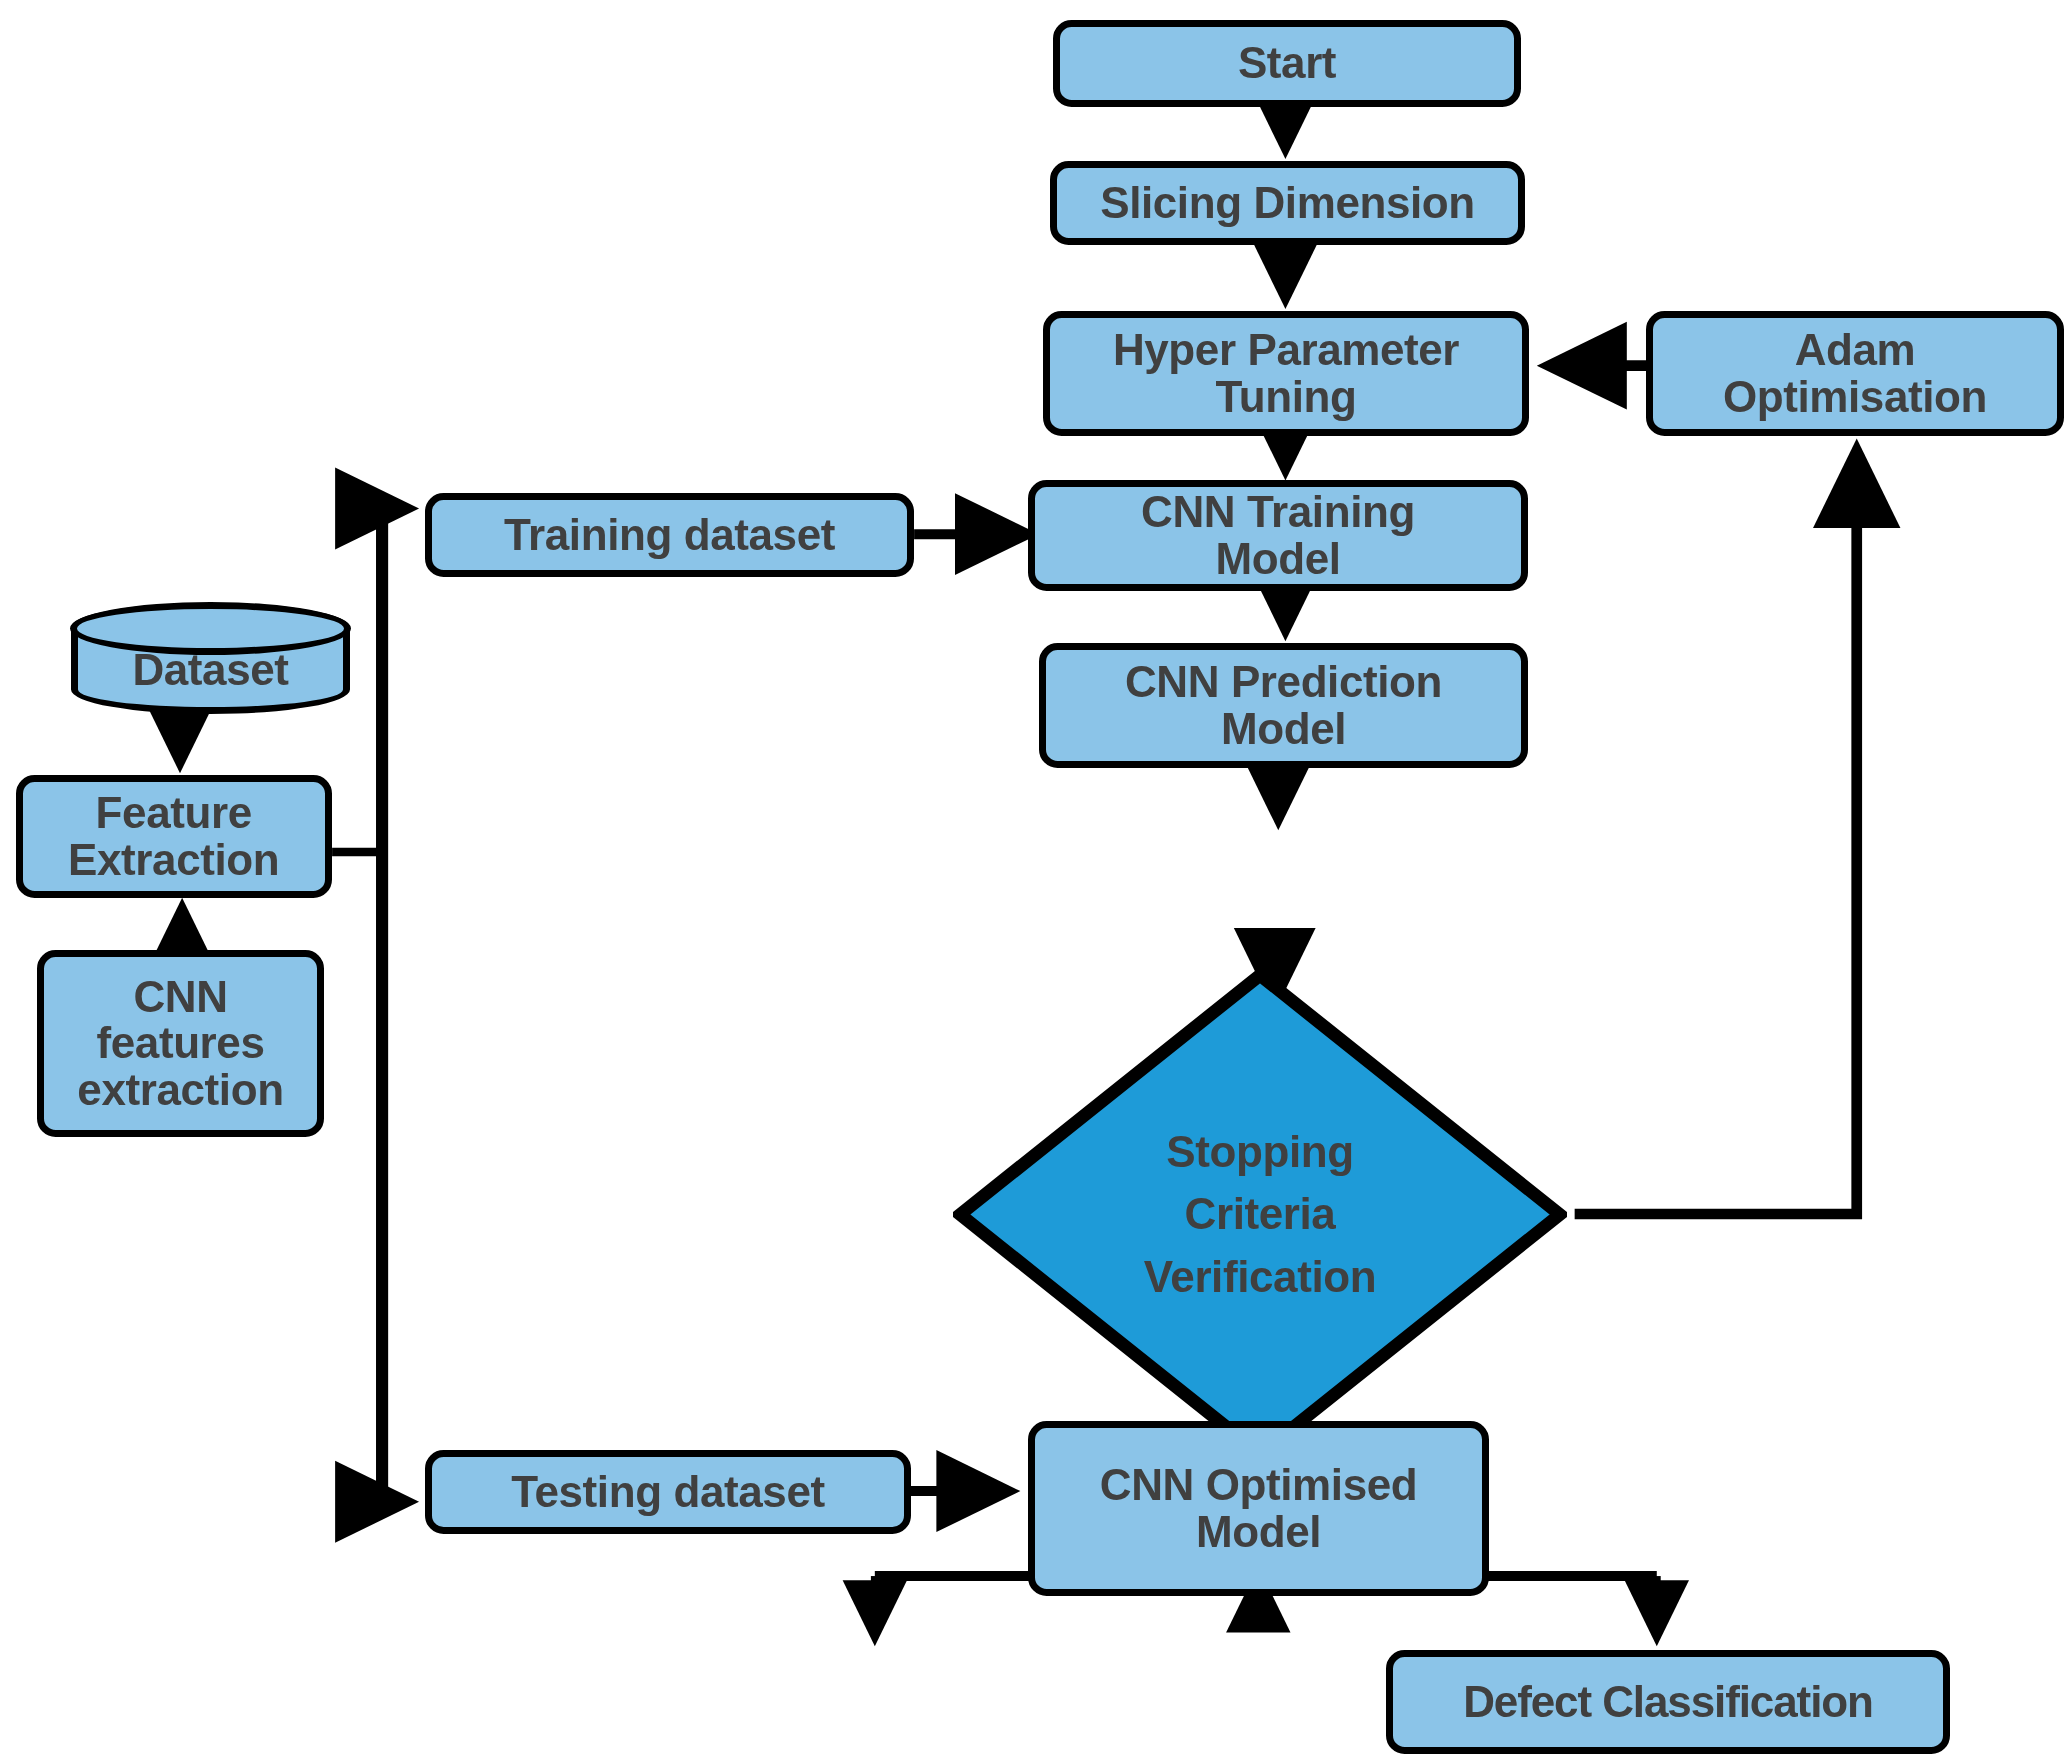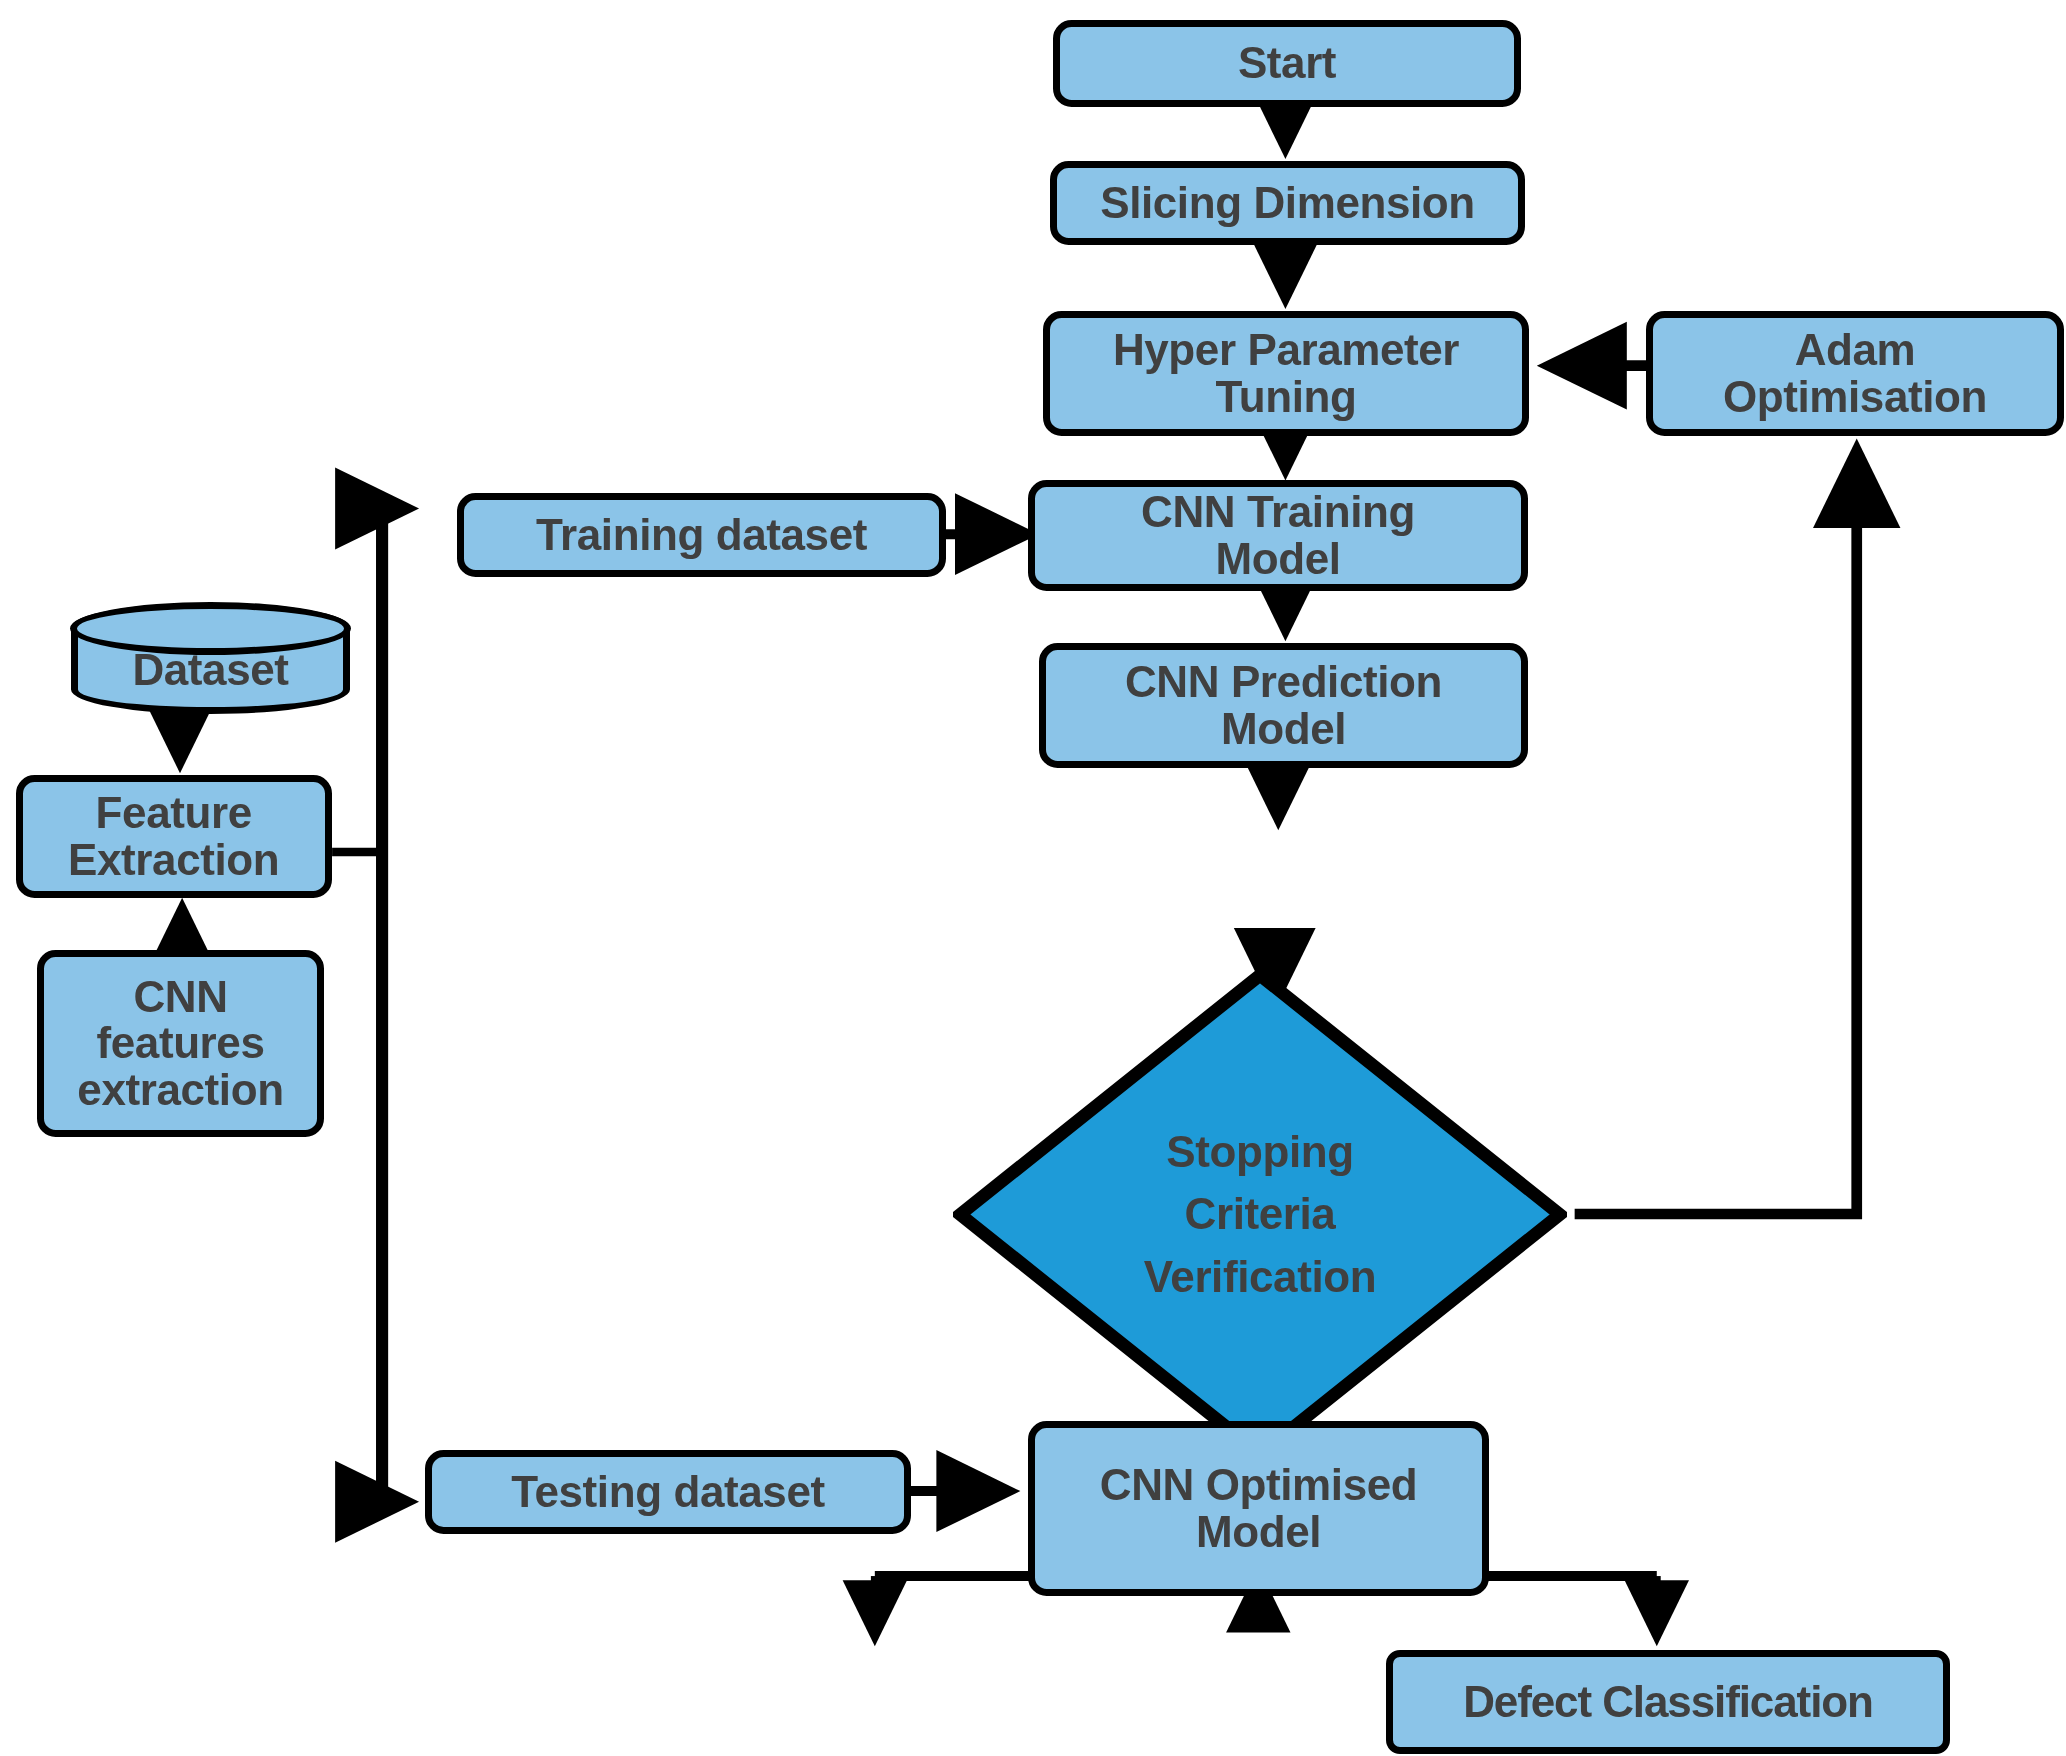--- a/index.html
+++ b/index.html
@@ -124,21 +124,21 @@
     </span>
   </div>
 
   <div class="node rbox" style="left:1646px;top:311px;width:418px;height:125px;">
     <span>
       <span class="stackline">Adam</span>
       <span class="stackline">Optimisation</span>
     </span>
   </div>
 
-  <div class="node rbox" style="left:425px;top:493px;width:489px;height:84px;margin-left:32px;">
+  <div class="node rbox" style="left:425px;top:493px;width:489px;height:84px;">
     <span>Training dataset</span>
   </div>
 
   <div class="node rbox" style="left:1028px;top:480px;width:500px;height:111px;">
     <span>
       <span class="stackline">CNN Training</span>
       <span class="stackline">Model</span>
     </span>
   </div>
 
@@ -186,18 +186,18 @@
   </div>
 
   <div class="node rbox" style="left:1028px;top:1421px;width:461px;height:175px;">
     <span>
       <span class="stackline">CNN Optimised</span>
       <span class="stackline">Model</span>
     </span>
   </div>
 
 
-  <div class="node rbox wide" style="left:1386px;top:1650px;width:564px;height:104px;border-radius:14px;">
+  <div class="node rbox wide" style="left:1386px;top:1650px;width:564px;height:104px;">
     <span>Defect Classification</span>
   </div>
 
 </div>
 
 
 </body></html>

